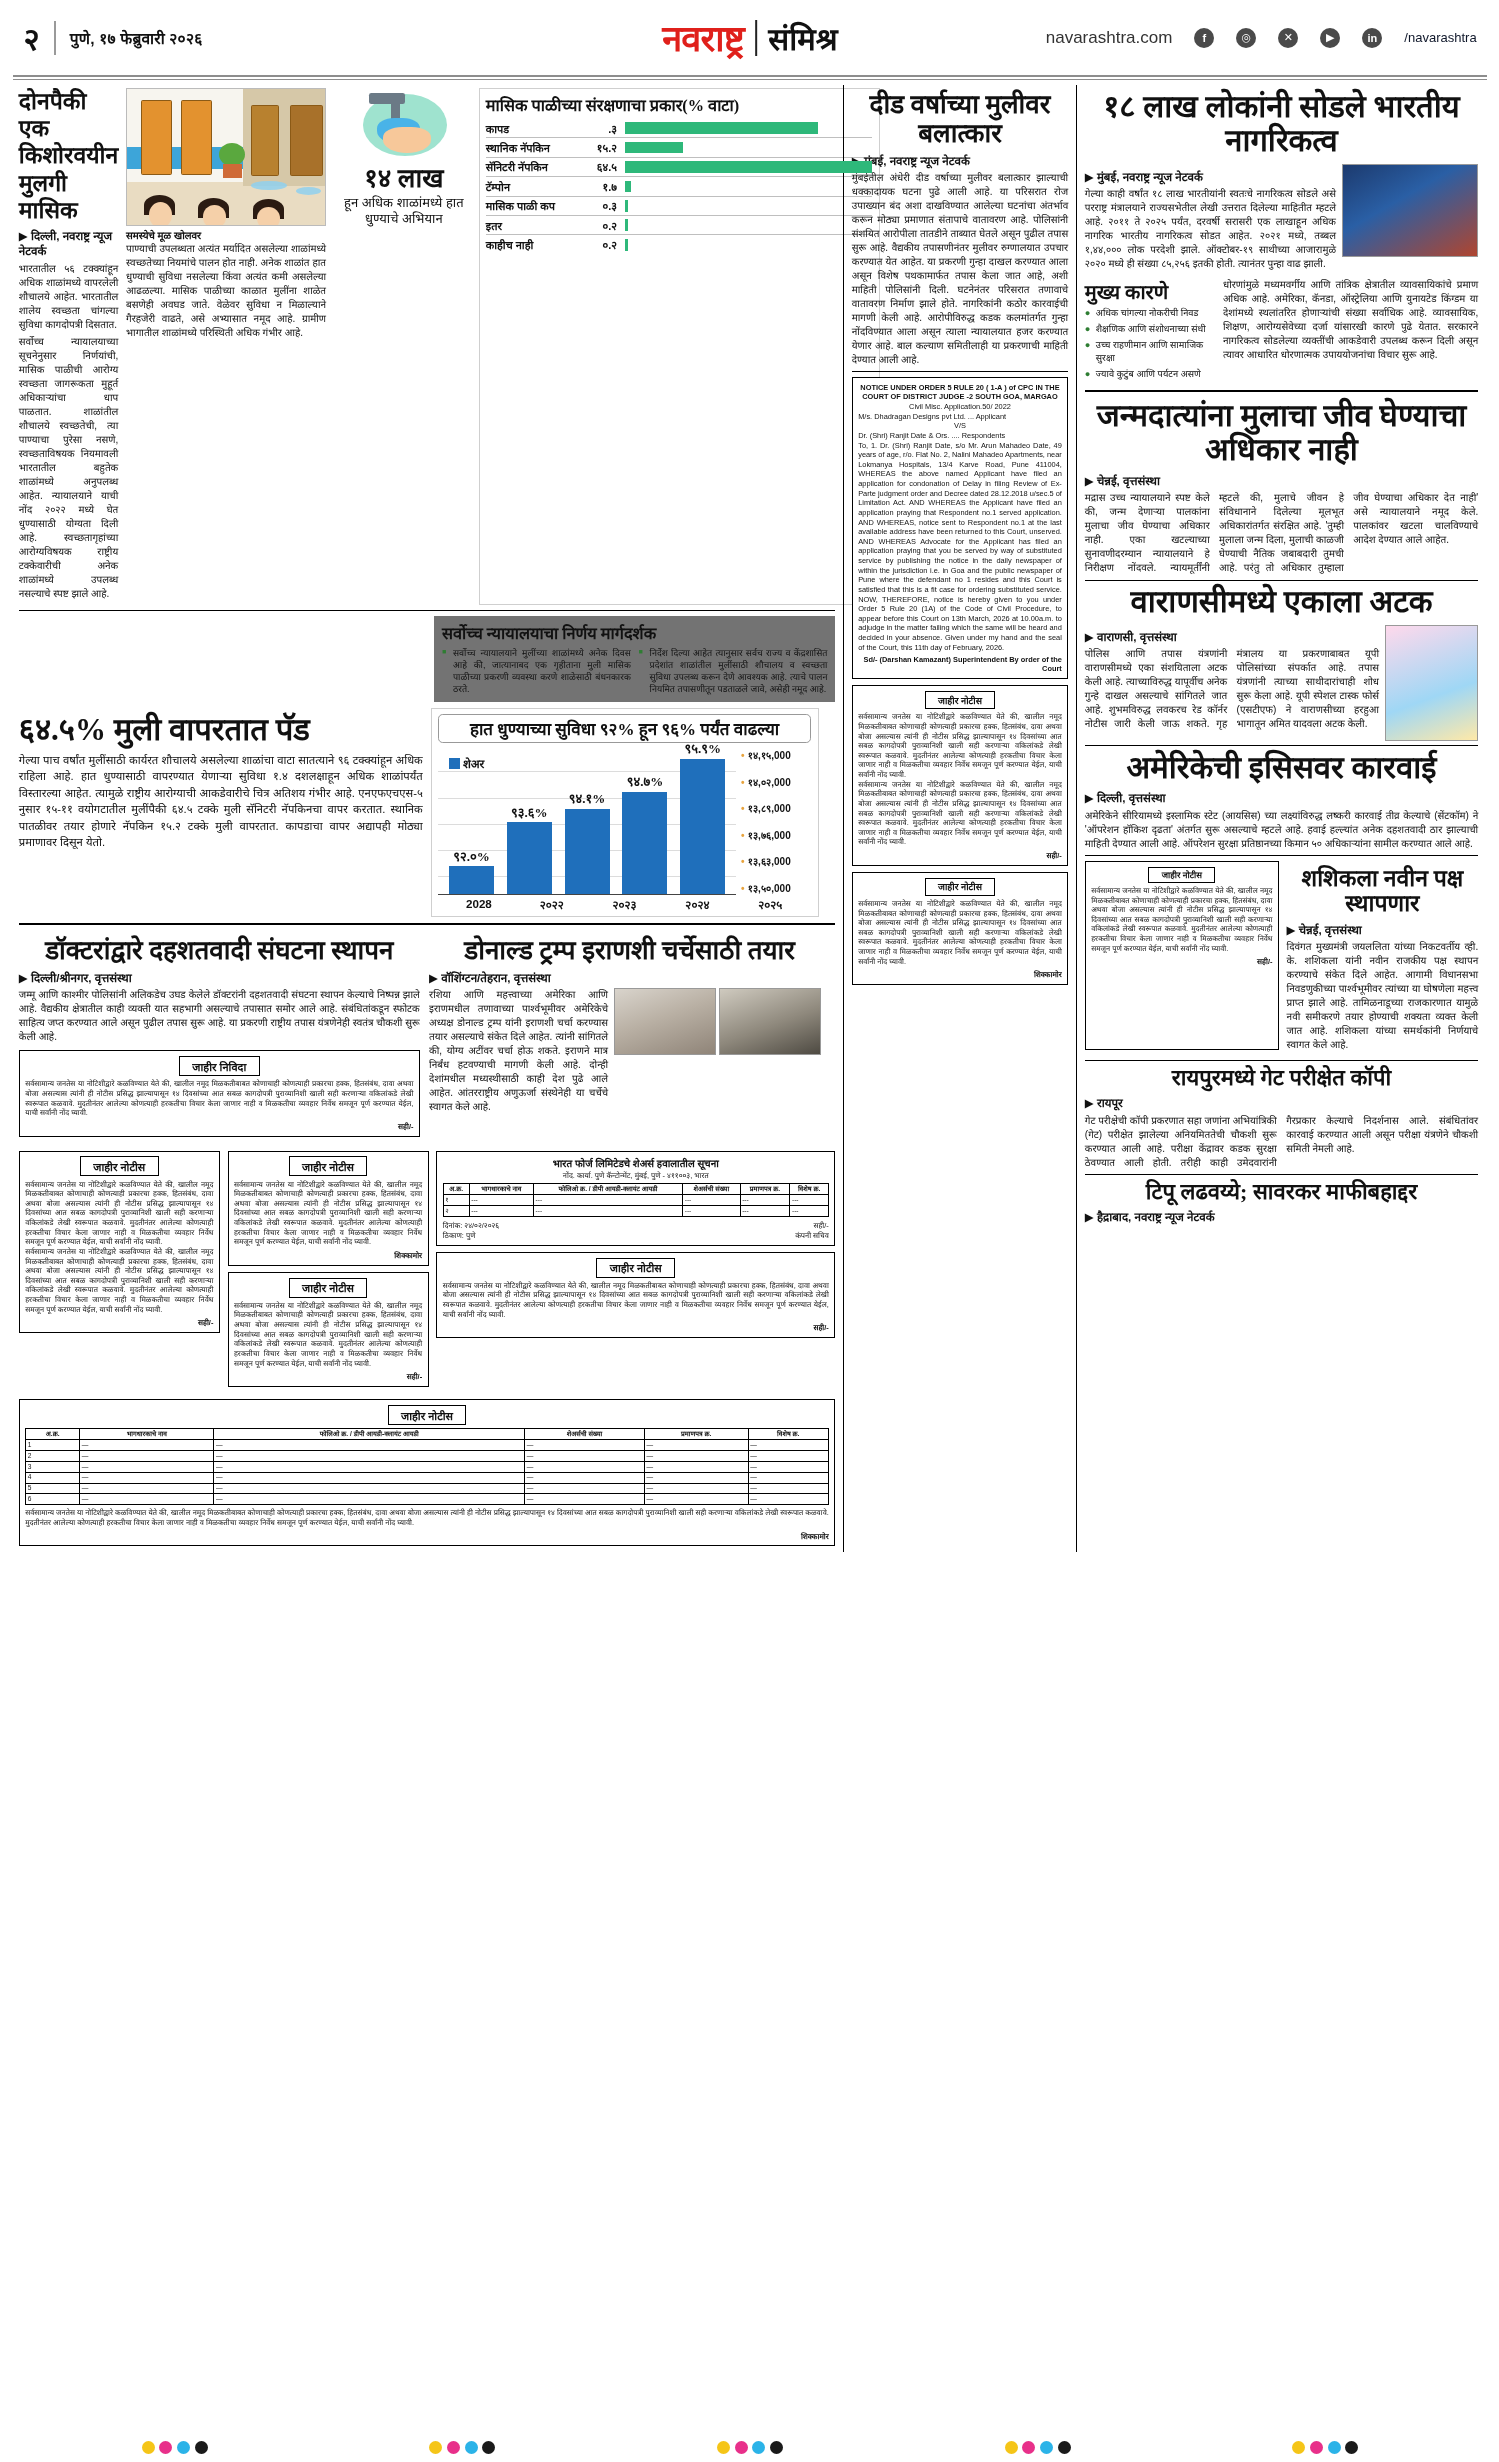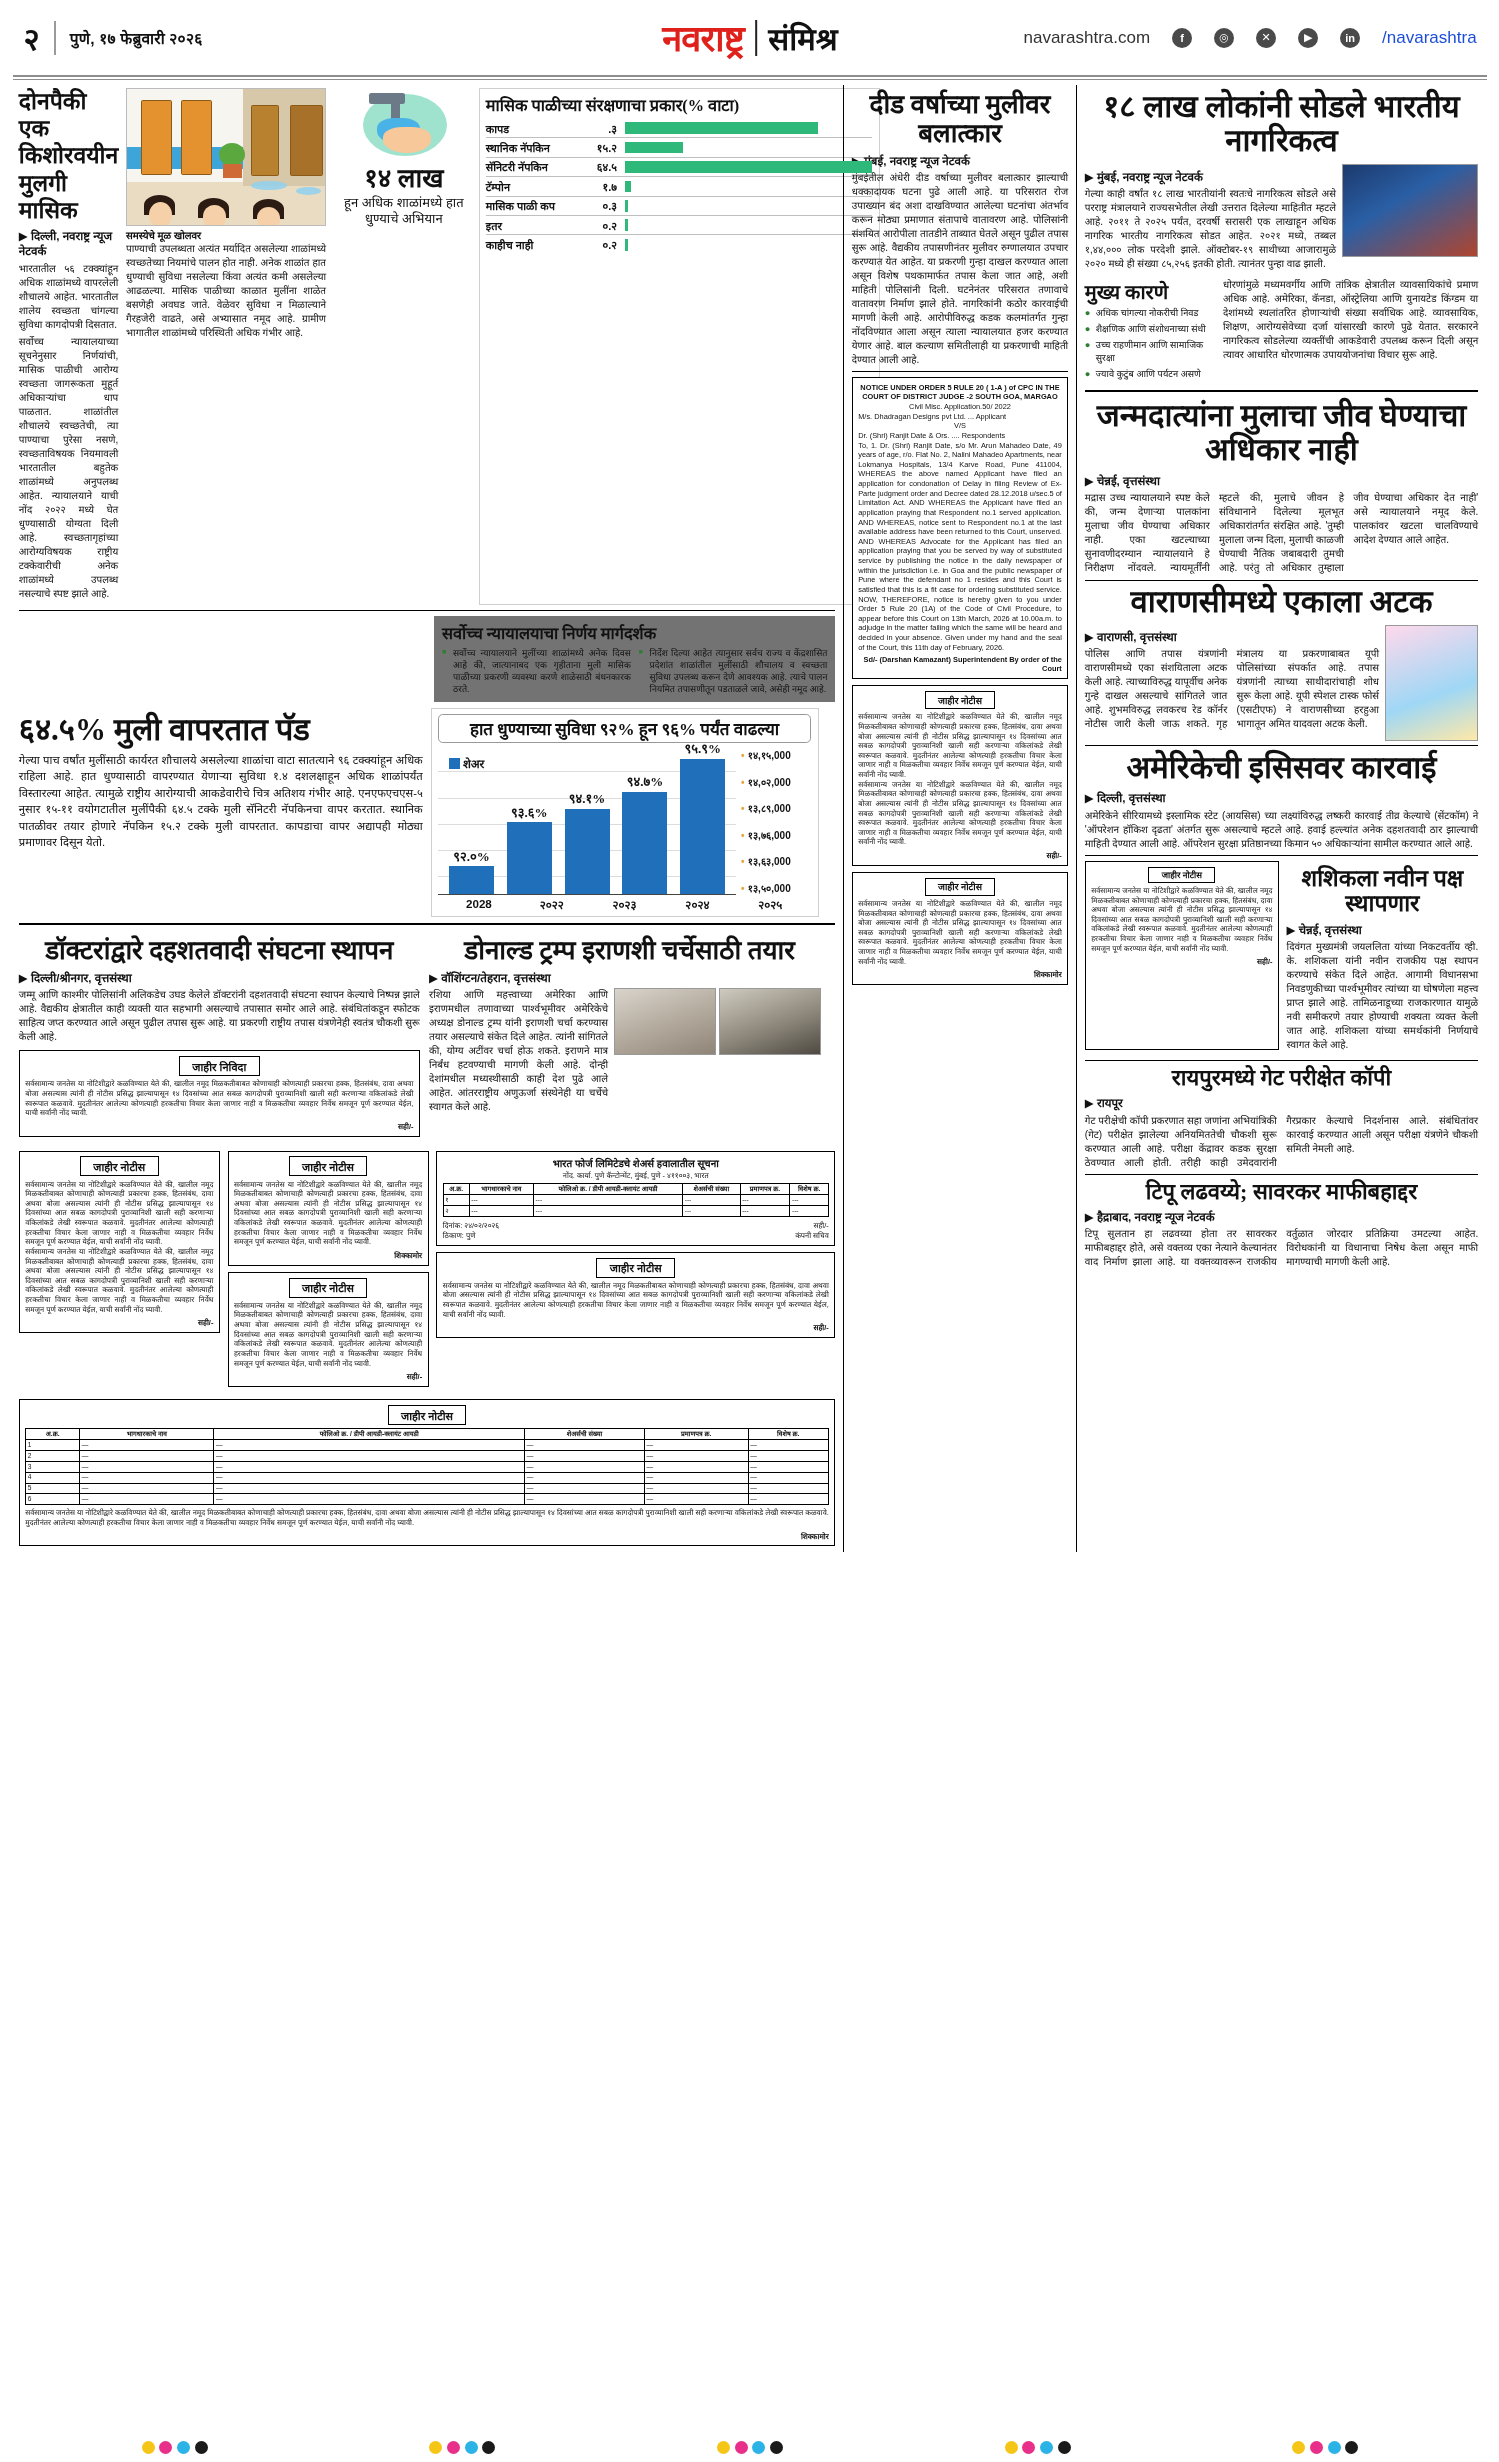--- a/index.html
+++ b/index.html
@@ -19,21 +19,21 @@
   .mh-divider { width: 2.3px; height: 34px; background: #9a9a9a; margin-right: 14px; }
   .mh-date { font-size: 15.5px; font-weight: 700; letter-spacing: 0.2px; }
   .mh-center { position: absolute; left: 50%; transform: translateX(-50%); display: flex; align-items: center; gap: 11px; }
   .brand-red { color: #e0201b; font-family: "Liberation Serif", serif; font-size: 36px; font-weight: 700; letter-spacing: -0.8px; }
   .brand-sep { width: 2.3px; height: 36px; background: #222; }
   .brand-black { color: #111; font-family: "Liberation Serif", serif; font-size: 31px; font-weight: 700; }
   .mh-right { margin-left: auto; display: flex; align-items: center; gap: 22px; }
   .mh-site { font-size: 17px; color: #333; }
   .soc { width: 20px; height: 20px; border-radius: 50%; background: #4a4a4a; color: #fff;
          display: inline-flex; align-items: center; justify-content: center; font-size: 11px; font-weight: 700; }
-  .mh-handle { font-size: 17px; color: #1d4ed8; }
+  .mh-handle { font-size: 13px; color: #0f172a; }
   .rule-d { border-top: 2.3px solid #8d8d8d; border-bottom: 1.6px solid #8d8d8d; height: 5.4px; margin: 0 1.6px 4.7px; }
 
   
   .cols { display: flex; gap: 0; }
   .col-left  { width: 832px; padding: 0 7.8px; }
   .col-mid   { width: 233px;  padding: 0 7.8px; border-left: 1.6px solid #000; }
   .col-right { width: 410px;  padding: 0 7.8px; border-left: 1.6px solid #000; }
 
   
   h1.lead {
@@ -621,21 +621,20 @@
       </div>
 
       <div class="hr-thin"></div>
       <h2 class="sect" style="font-size:22px">रायपुरमध्ये गेट परीक्षेत कॉपी</h2>
       <div class="byline">▶ <span>रायपूर</span></div>
       <p class="body sm twocol">गेट परीक्षेची कॉपी प्रकरणात सहा जणांना अभियांत्रिकी (गेट) परीक्षेत झालेल्या अनियमिततेची चौकशी सुरू करण्यात आली आहे. परीक्षा केंद्रावर कडक सुरक्षा ठेवण्यात आली होती. तरीही काही उमेदवारांनी गैरप्रकार केल्याचे निदर्शनास आले. संबंधितांवर कारवाई करण्यात आली असून परीक्षा यंत्रणेने चौकशी समिती नेमली आहे.</p>
 
       <div class="hr-thin"></div>
       <h2 class="sect" style="font-size:22px">टिपू लढवय्ये; सावरकर माफीबहाद्दर</h2>
       <div class="byline">▶ <span>हैद्राबाद, नवराष्ट्र न्यूज नेटवर्क</span></div>
-      <p class="body sm twocol">टिपू सुलतान हा लढवय्या होता तर सावरकर माफीबहाद्दर होते, असे वक्तव्य एका नेत्याने केल्यानंतर वाद निर्माण झाला आहे. या वक्तव्यावरून राजकीय वर्तुळात जोरदार प्रतिक्रिया उमटल्या आहेत. विरोधकांनी या विधानाचा निषेध केला असून माफी मागण्याची मागणी केली आहे.</p>
     </div>
   </div>
 
   <div class="footer-dots" id="footer-dots">
       <div class="dotgrp">
         <div class="dot" style="background: rgb(245, 197, 24);"></div>
         <div class="dot" style="background: rgb(232, 48, 138);"></div>
         <div class="dot" style="background: rgb(43, 179, 232);"></div>
         <div class="dot" style="background: rgb(26, 26, 26);"></div>
       </div>

